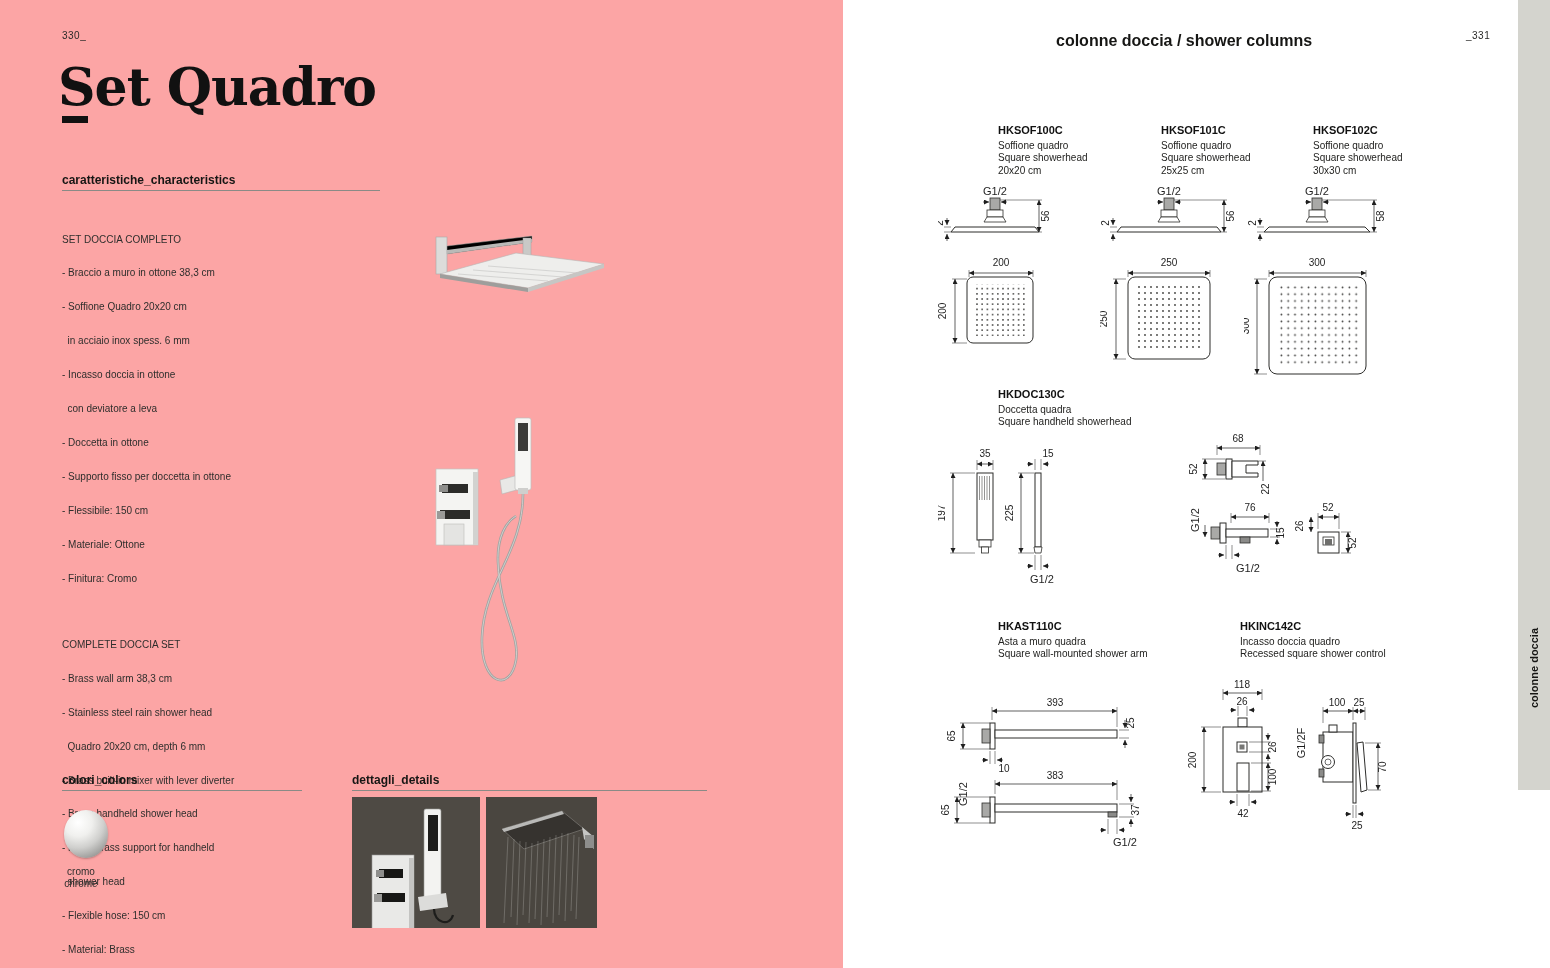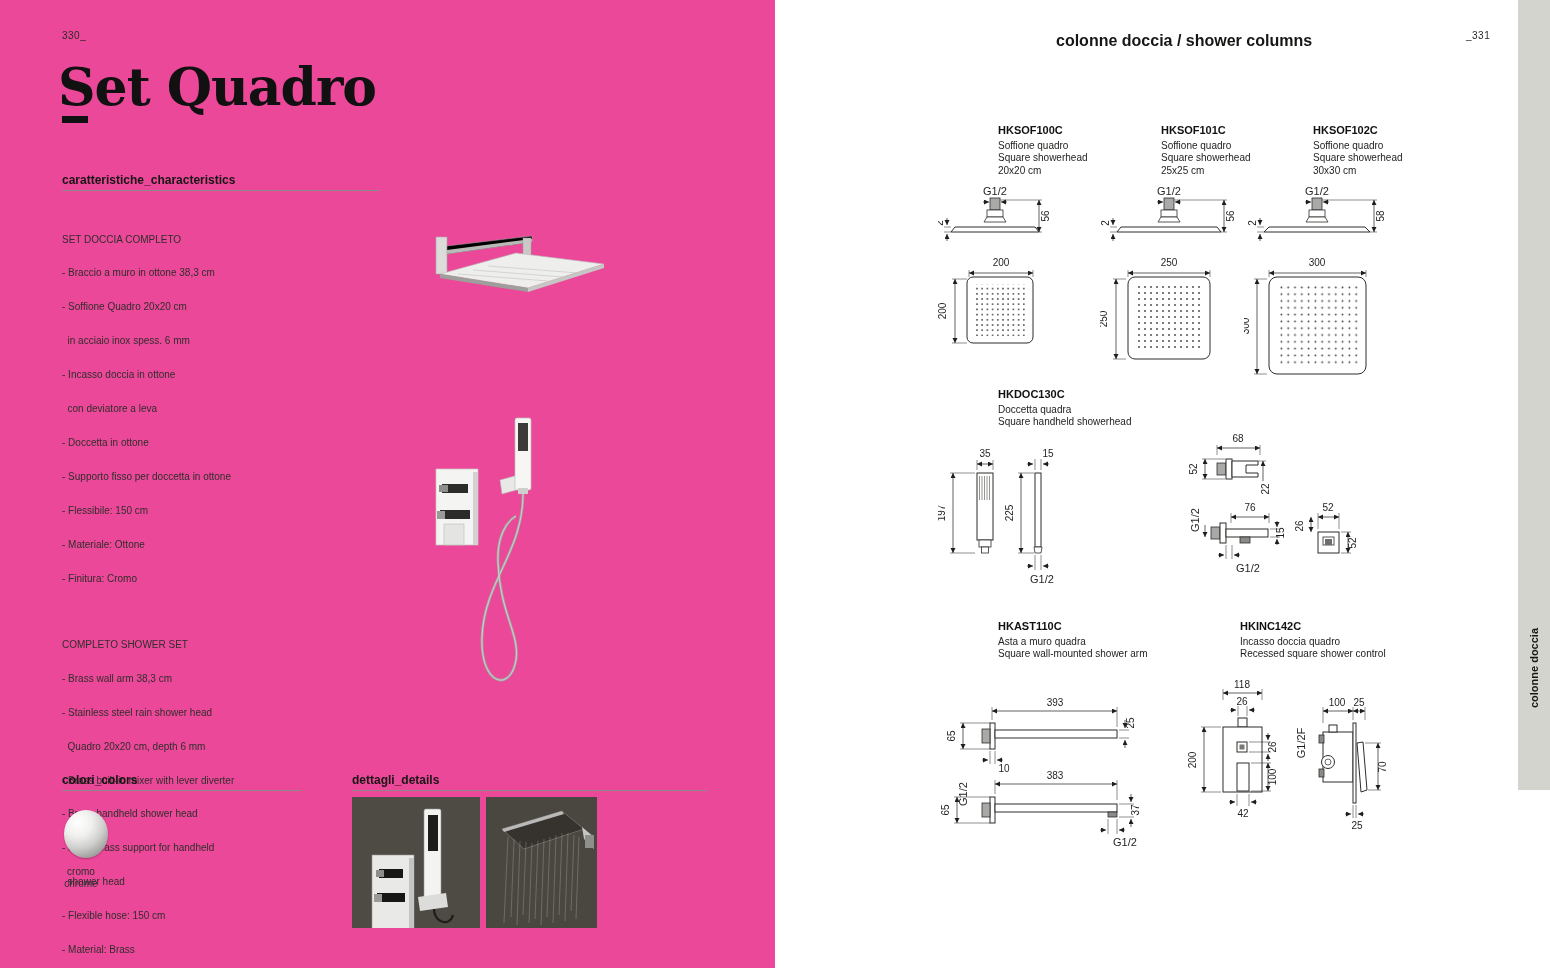--- a/index.html
+++ b/index.html
@@ -1,19 +1,19 @@
 <!DOCTYPE html>
 <html><head>
 <meta charset="utf-8">
 <style>
   html,body{margin:0;padding:0;background:#fff;}
   #spread{position:relative;width:1550px;height:968px;overflow:hidden;
     font-family:"Liberation Sans",sans-serif;color:#1c1c1a;background:#ffffff;}
   
-  .left-page{position:absolute;left:0;top:0;width:775px;height:968px;background:#ec4899;}
+  .left-page{position:absolute;left:0;top:0;width:843px;height:968px;background:#fca5a5;}
   .pagenum{position:absolute;font-size:10px;letter-spacing:.5px;color:#2a2a28;}
   #pn-left{left:62px;top:30px;}
   #pn-right{left:1466px;top:30px;}
   .title{position:absolute;left:58px;top:56px;font-family:"DejaVu Serif",serif;
     font-weight:700;font-size:52px;letter-spacing:-1px;color:#111;}
   .title-bar{position:absolute;left:62px;top:116px;width:26px;height:7px;background:#111;}
   .sec-head{position:absolute;font-size:12px;font-weight:bold;color:#161614;}
   .rule{position:absolute;height:1px;background:#8a8a86;}
   .char-block{position:absolute;left:62px;top:211px;font-size:10px;line-height:11.3px;
     color:#2e2e2c;white-space:pre;}
@@ -64,21 +64,21 @@
       <div>- Soffione Quadro 20x20 cm</div>
       <div>  in acciaio inox spess. 6 mm</div>
       <div>- Incasso doccia in ottone</div>
       <div>  con deviatore a leva</div>
       <div>- Doccetta in ottone</div>
       <div>- Supporto fisso per doccetta in ottone</div>
       <div>- Flessibile: 150 cm</div>
       <div>- Materiale: Ottone</div>
       <div>- Finitura: Cromo</div>
       <div class="char-gap"></div>
-      <div class="char-title">COMPLETO SHOWER SET</div>
+      <div class="char-title">COMPLETE DOCCIA SET</div>
       <div>- Brass wall arm 38,3 cm</div>
       <div>- Stainless steel rain shower head</div>
       <div>  Quadro 20x20 cm, depth 6 mm</div>
       <div>- Brass built-in mixer with lever diverter</div>
       <div>- Brass handheld shower head</div>
       <div>- Fixed brass support for handheld</div>
       <div>  shower head</div>
       <div>- Flexible hose: 150 cm</div>
       <div>- Material: Brass</div>
       

